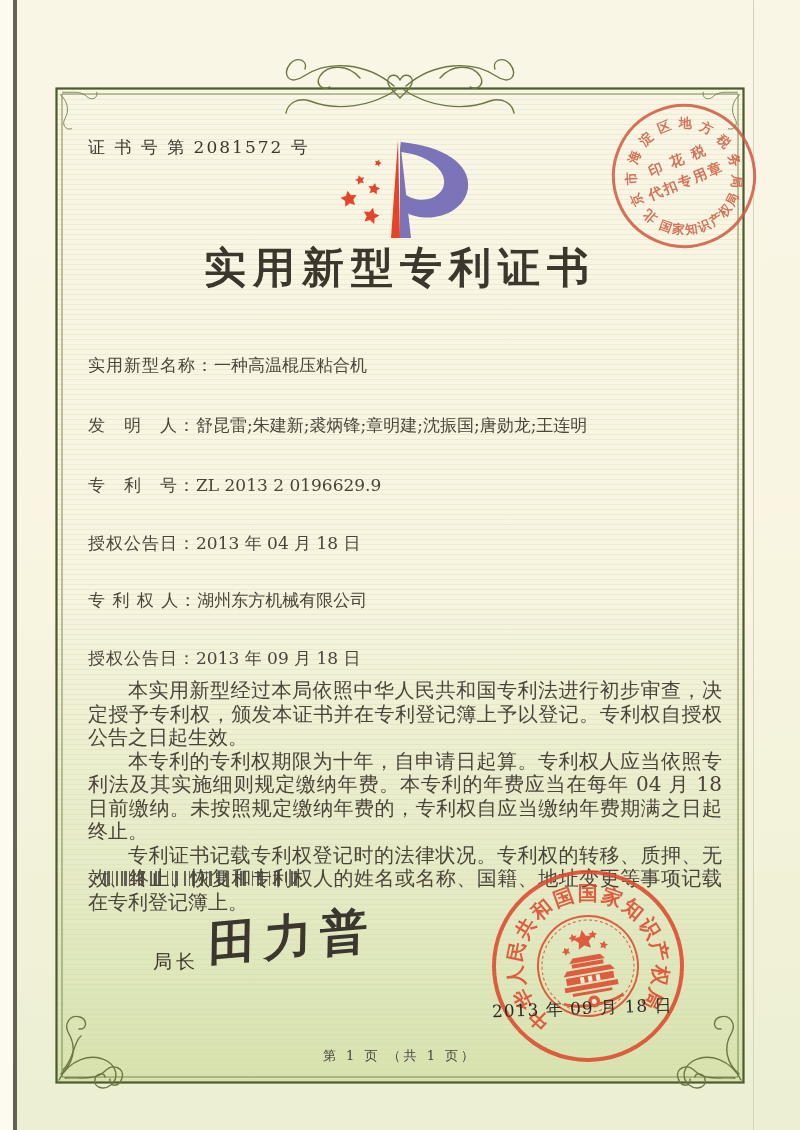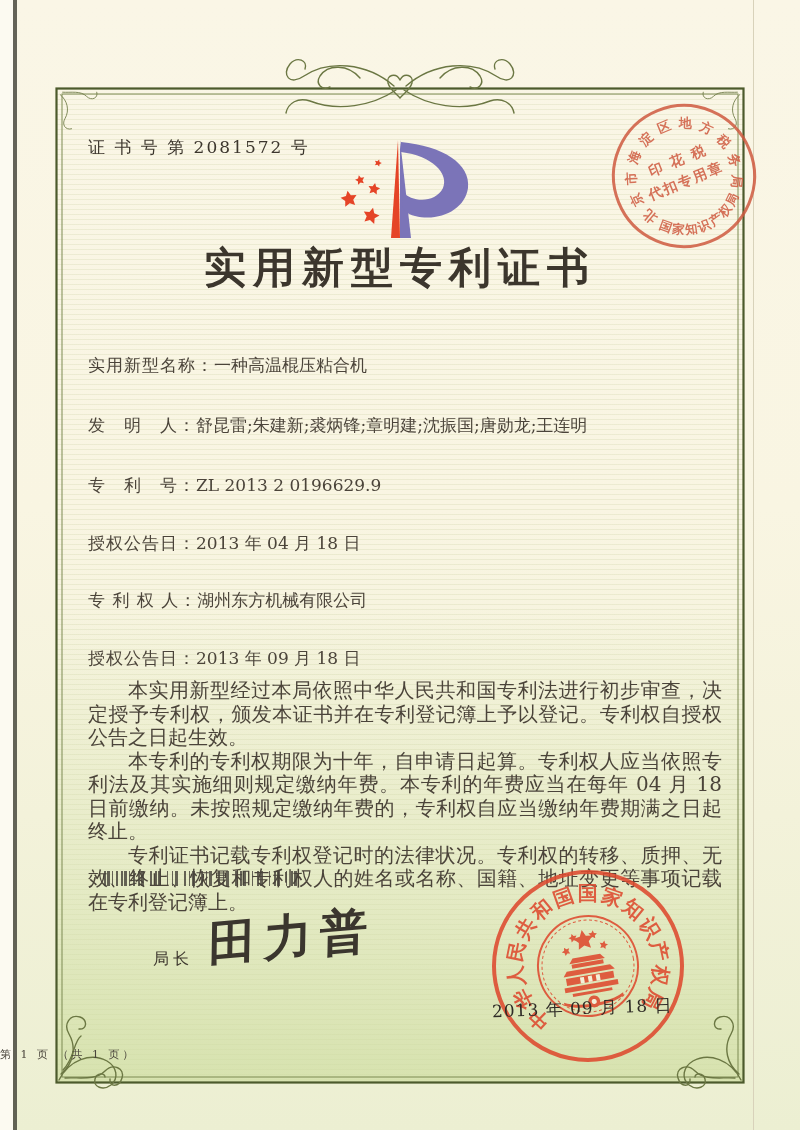--- a/index.html
+++ b/index.html
@@ -62,28 +62,28 @@
 
   .barcode{
     position:absolute;left:104px;top:871px;width:197px;height:15px;z-index:2;opacity:.82;
     background:repeating-linear-gradient(90deg,
       #47433b 0 1.5px,transparent 1.5px 3px,
       #47433b 3px 6px,transparent 6px 7.5px,
       #47433b 7.5px 8.5px,transparent 8.5px 12px,
       #47433b 12px 13.5px,transparent 13.5px 17px);
   }
 
-  .sig-title{position:absolute;left:153px;top:949px;z-index:2;font-size:16px;letter-spacing:4px;color:var(--ink);}
+  .sig-title{position:absolute;left:153px;top:949px;z-index:2;font-size:19px;letter-spacing:4px;color:var(--ink);}
   .sig-name{
     position:absolute;left:208px;top:905px;z-index:2;
     font-size:48px;font-weight:bold;letter-spacing:8px;color:#3b362e;
     transform:rotate(-5deg) skewX(-6deg);
   }
 
-  .footer{position:absolute;left:0;right:0;top:1047px;z-index:2;font-size:11px;letter-spacing:3px;color:#4a453c;}
+  .footer{position:absolute;left:0;right:0;top:1047px;z-index:2;text-align:center;font-size:13px;letter-spacing:3px;color:#4a453c;}
 </style>
 </head>
 <body>
 
 <div class="page">
 
   <div class="edge-white"></div>
   <div class="edge-dark"></div>
   <div class="edge-right"></div>
 

